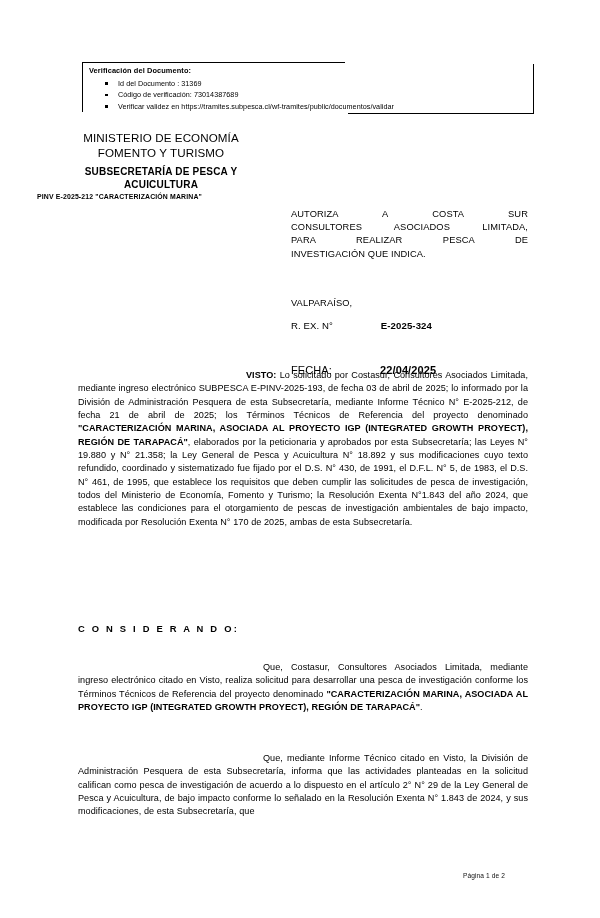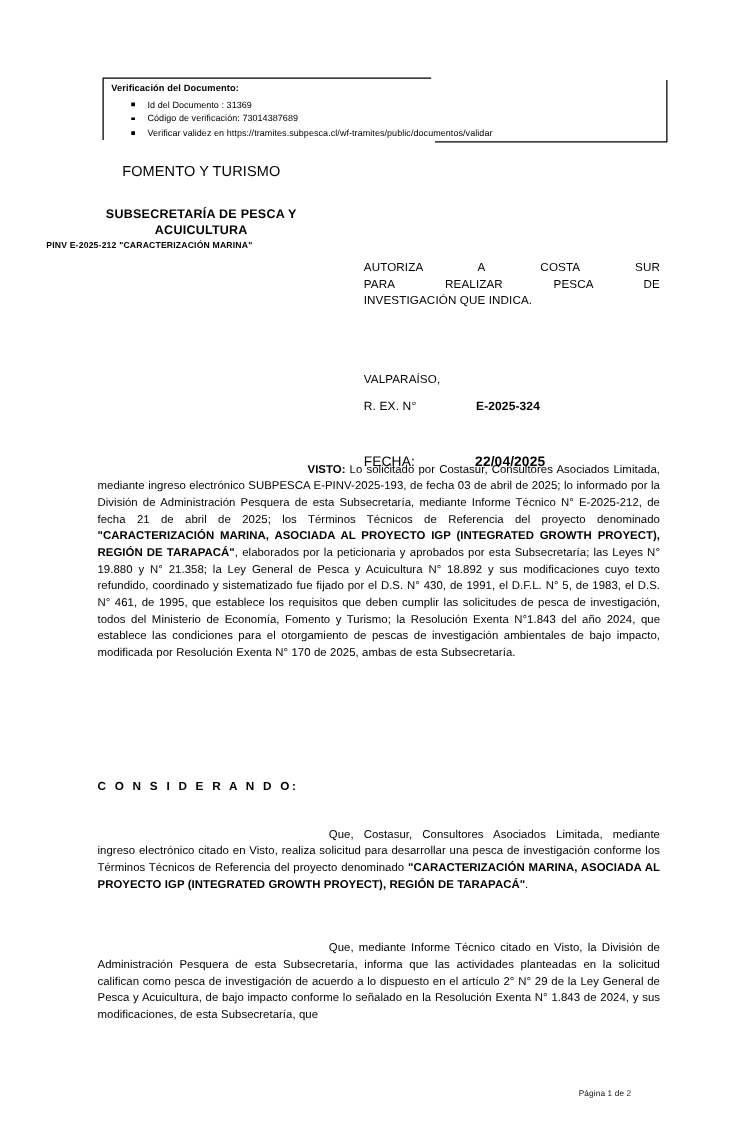--- a/index.html
+++ b/index.html
@@ -230,30 +230,32 @@
         <li><span class="sq"></span><span>Id del Documento : 31369</span></li>
         <li><span class="sq"></span><span>Código de verificación: 73014387689</span></li>
         <li><span class="sq"></span><span>Verificar validez en https://tramites.subpesca.cl/wf-tramites/public/documentos/validar</span></li>
       </ul>
     </div>
     <div class="verif-notch-top"></div>
     <div class="verif-notch-bottom"></div>
   </div>
 
   <div class="ministry">
+    <div>MINISTERIO DE ECONOMÍA</div>
     <div>FOMENTO Y TURISMO</div>
   </div>
   <div class="subsec">
     <div>SUBSECRETARÍA DE PESCA Y</div>
     <div>ACUICULTURA</div>
   </div>
   <div class="pinv-line">PINV E-2025-212 "CARACTERIZACIÓN MARINA"</div>
 
   <div class="title-block">
     <span class="ln">AUTORIZA A COSTA SUR</span>
+    <span class="ln">CONSULTORES ASOCIADOS LIMITADA,</span>
     <span class="ln">PARA REALIZAR PESCA DE</span>
     <span class="ln last">INVESTIGACIÓN QUE INDICA.</span>
   </div>
 
   <div class="place">VALPARAÍSO,</div>
 
   <div class="resline">
     <span>R. EX. N°</span>
     <b>E-2025-324</b>
   </div>

